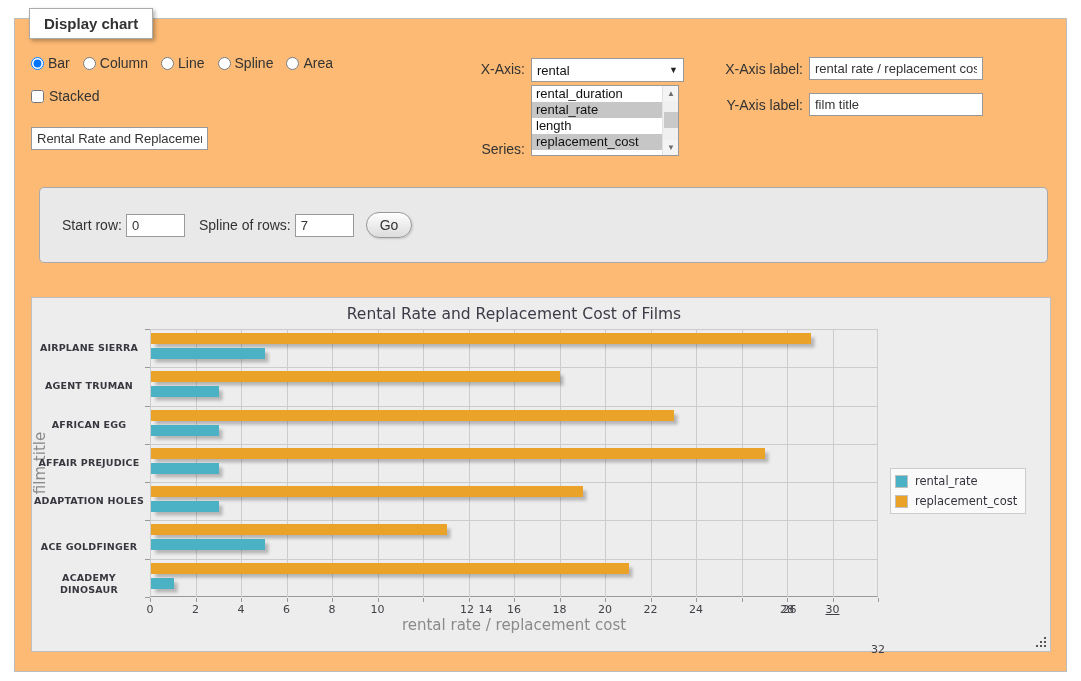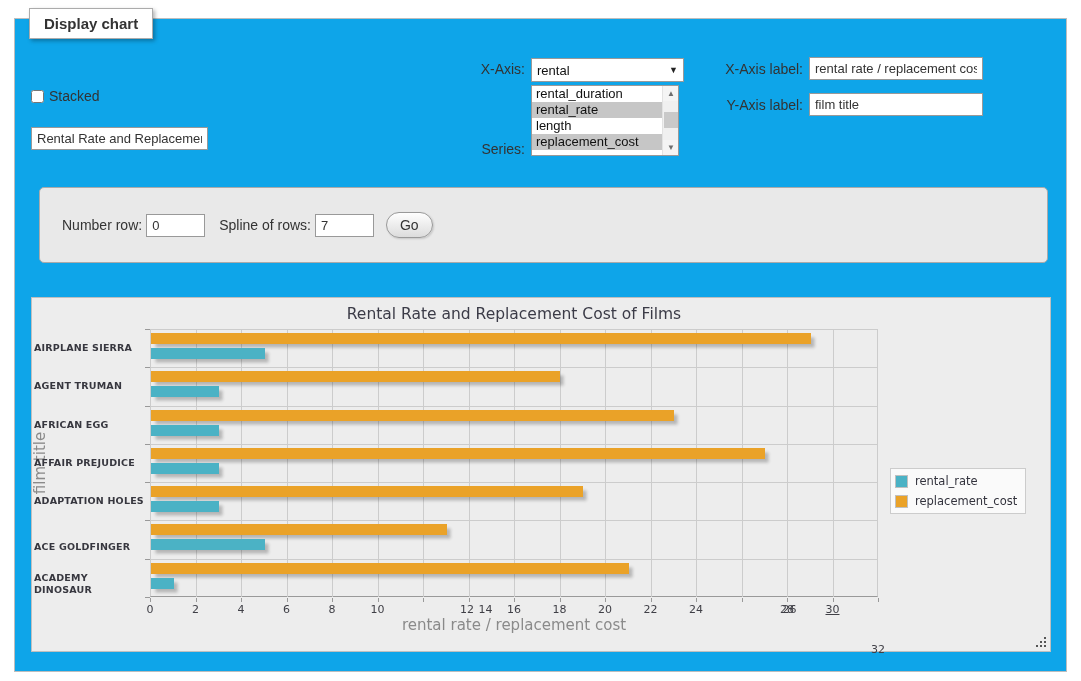--- a/index.html
+++ b/index.html
@@ -1,17 +1,17 @@
 <!DOCTYPE html>
 <html><head>
 <meta charset="utf-8">
 <style>
   * { box-sizing: border-box; margin: 0; padding: 0; }
   html,body { width:1081px; height:681px; background:#fff; font-family:"Liberation Sans", sans-serif; overflow:hidden; }
-  .fieldset { position:absolute; left:14px; top:18px; width:1053px; height:654px; background:#0ea5e9; border:1px solid #bdbdbd; }
+  .fieldset { position:absolute; left:14px; top:18px; width:1053px; height:654px; background:#fdba74; border:1px solid #bdbdbd; }
   .legend-box { position:absolute; left:14px; top:-11px; background:#fff; border:1px solid #ababab; box-shadow:2px 2px 4px rgba(0,0,0,.3); padding:6px 14px; font-size:15px; font-weight:bold; color:#333; }
   .lbl { position:absolute; font-size:14px; color:#333; text-align:right; }
   .txt-input { position:absolute; height:23px; border:1px solid #999; background:#fff; font-size:13px; color:#333; padding:2px 5px; font-family:"Liberation Sans",sans-serif; }
   .radio-row { position:absolute; left:16px; top:36px; display:flex; align-items:center; gap:13px; }
   .radio-item { display:flex; align-items:center; gap:4px; font-size:14px; color:#333; cursor:default; }
   .radio-item input, .chk input { width:13px; height:13px; }
   .chk { position:absolute; left:16px; top:69px; display:flex; align-items:center; gap:5px; font-size:14px; color:#333; }
   .fake-select { position:absolute; left:516px; top:39px; width:153px; height:24px; border:1px solid #999; background:#fff; display:flex; align-items:center; font-size:13px; color:#111; padding:0 5px; }
   .fake-select .arrow { margin-left:auto; font-size:9px; color:#222; }
   .listbox { position:absolute; left:516px; top:66px; width:148px; height:71px; border:1px solid #999; background:#fff; overflow:hidden; }
@@ -25,36 +25,58 @@
   .rows-panel .plbl { font-size:14px; color:#333; }
   .rows-panel input.small { width:59px; height:23px; border:1px solid #999; font-size:13px; color:#333; padding:2px 5px; margin-left:4px; background:#fff; font-family:"Liberation Sans",sans-serif; }
   .go-btn { margin-left:12px; border:1px solid #999; border-radius:13px; background:linear-gradient(#fefefe,#dcdcdc); font-size:14px; color:#333; padding:4px 13px; box-shadow:1px 1px 2px rgba(0,0,0,.15); font-family:"Liberation Sans",sans-serif; }
   .chart-container { position:absolute; left:16px; top:278px; width:1020px; height:355px; background:#ededed; border:1px solid #bfbfbf; font-family:"DejaVu Sans",sans-serif; }
   .chart-title { position:absolute; left:118px; top:7px; width:728px; text-align:center; font-size:15.5px; color:#3b3b47; }
   .plot-grid { position:absolute; left:118px; top:31px; width:728px; height:268px; border:1px solid #ccc; border-bottom-color:#999; }
   .vgrid { position:absolute; width:1px; background:#ccc; }
   .hgrid { position:absolute; height:1px; background:#ccc; }
   .tickmark { position:absolute; background:#999; }
   .bar { position:absolute; box-shadow:3.5px 3.5px 3px rgba(40,40,40,.28); }
-  .ycat { position:absolute; width:110px; text-align:left; font-size:9.5px; font-weight:600; color:#37373f; line-height:12px; letter-spacing:.2px; }
+  .ycat { position:absolute; width:110px; text-align:center; font-size:9.5px; font-weight:600; color:#37373f; line-height:12px; letter-spacing:.2px; }
   .xtick-label { position:absolute; width:30px; text-align:center; font-size:11px; color:#3f3f46; }
   .xaxis-label { position:absolute; left:118px; top:318px; width:728px; text-align:center; font-size:15px; color:#8a8a8a; }
   .yaxis-label { position:absolute; left:8px; top:165px; transform:translate(-50%,-50%) rotate(-90deg); transform-origin:center; white-space:nowrap; font-size:15px; color:#8a8a8a; }
   .chart-legend { position:absolute; left:858px; top:170px; background:#fafafa; border:1px solid #ccc; padding:4px 8px 4px 4px; display:flex; flex-direction:column; gap:4px; }
   .legend-row { display:flex; align-items:center; gap:7px; height:16px; }
   .legend-swatch { width:13px; height:13px; border:1px solid #c0c0c0; }
   .legend-text { font-size:11.5px; color:#33333d; white-space:nowrap; }
   .resize-grip { position:absolute; right:3px; bottom:3px; width:11px; height:11px; cursor:se-resize; }
 </style>
 </head>
 <body>
 
 <div class="fieldset">
   <div class="legend-box">Display chart</div>
 
+  <div class="radio-row">
+    <label class="radio-item">
+      <input type="radio" name="ctype" checked="" style="">
+      <span>Bar</span>
+    </label>
+    <label class="radio-item">
+      <input type="radio" name="ctype" style="">
+      <span>Column</span>
+    </label>
+    <label class="radio-item">
+      <input type="radio" name="ctype" style="">
+      <span>Line</span>
+    </label>
+    <label class="radio-item">
+      <input type="radio" name="ctype" style="">
+      <span>Spline</span>
+    </label>
+    <label class="radio-item">
+      <input type="radio" name="ctype" style="">
+      <span>Area</span>
+    </label>
+  </div>
 
   <label class="chk">
     <input type="checkbox" style="">
     <span>Stacked</span>
   </label>
 
   <input class="txt-input" style="left: 16px; top: 108px; width: 177px;" value="Rental Rate and Replacement Cost of Films">
 
   <div class="lbl" style="left:420px; top:42px; width:90px;">X-Axis:</div>
   <div class="fake-select">
@@ -75,21 +97,21 @@
     </div>
   </div>
 
   <div class="lbl" style="left:690px; top:42px; width:98px;">X-Axis label:</div>
   <input class="txt-input" style="left: 794px; top: 38px; width: 174px;" value="rental rate / replacement cost">
 
   <div class="lbl" style="left:690px; top:78px; width:98px;">Y-Axis label:</div>
   <input class="txt-input" style="left: 794px; top: 74px; width: 174px;" value="film title">
 
   <div class="rows-panel">
-    <span class="plbl">Number row:</span>
+    <span class="plbl">Start row:</span>
     <input class="small" value="0" style="">
     <span class="plbl" style="margin-left:14px;">Spline of rows:</span>
     <input class="small" value="7" style="">
     <button class="go-btn">Go</button>
   </div>
 
   <div class="chart-container">
     <div class="chart-title">Rental Rate and Replacement Cost of Films</div>
     <div class="yaxis-label">film title</div>
     <div class="plot-grid"></div>

